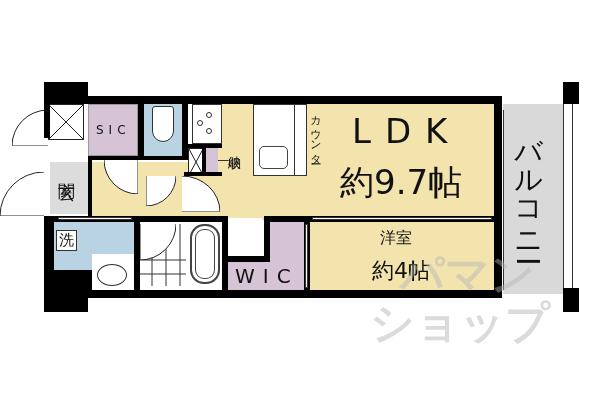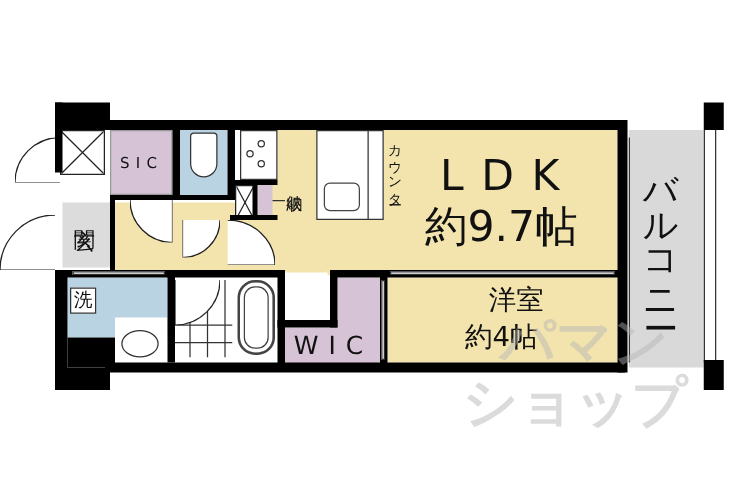--- a/index.html
+++ b/index.html
@@ -139,23 +139,23 @@
   <div class="wall" style="left:184px;top:144px;width:38px;height:4px;"></div>
   <div class="wall" style="left:184px;top:172px;width:38px;height:4px;"></div>
   <div class="wall" style="left:202px;top:144px;width:4px;height:32px;"></div>
 
   <div class="abs" style="left:312px;top:217px;width:180px;height:3px;background:#fff;border:1px solid #333;"></div>
   <div class="abs" style="left:305px;top:224px;width:3px;height:64px;background:#fff;border:1px solid #333;"></div>
   <div class="abs" style="left:58px;top:217px;width:74px;height:3px;background:#fff;border:1px solid #333;"></div>
 </div>
 
 <div class="label" style="left:96px;top:124px;font-size:12px;letter-spacing:5px;">SIC</div>
-<div class="label" style="left:352px;top:124px;font-size:34px;letter-spacing:14px;">LDK</div>
+<div class="label" style="left:352px;top:114px;font-size:34px;letter-spacing:14px;">LDK</div>
 <div class="label" style="left:340px;top:165px;font-size:34px;">約9.7帖</div>
-<div class="label" style="left:391px;top:230px;font-size:22px;text-align:right;">洋室</div>
+<div class="label" style="left:380px;top:230px;font-size:16px;text-align:right;">洋室</div>
 <div class="label" style="left:372px;top:260px;font-size:22px;">約4帖</div>
 <div class="label vtext" style="left:514px;top:120px;font-size:28px;">バルコニー</div>
 <div class="label" style="left:235px;top:266px;font-size:20px;letter-spacing:8px;">WIC</div>
 <div class="label vtext" style="left:58px;top:170px;font-size:17px;">玄関</div>
 <div class="label vtext" style="left:228px;top:146px;font-size:13px;">収納</div>
 <div class="abs" style="left:218px;top:160px;width:10px;height:1px;background:#333;"></div>
 <div class="label vtext" style="left:310px;top:108px;font-size:11px;">カウンター</div>
 <div class="label" style="left:56px;top:230px;font-size:15px;background:#fff;border:1px solid #333;padding:2px;">洗</div>
 
 <div class="wm" style="left:400px;top:252px;font-size:44px;color:rgba(180,180,180,0.45);">パマン</div>

